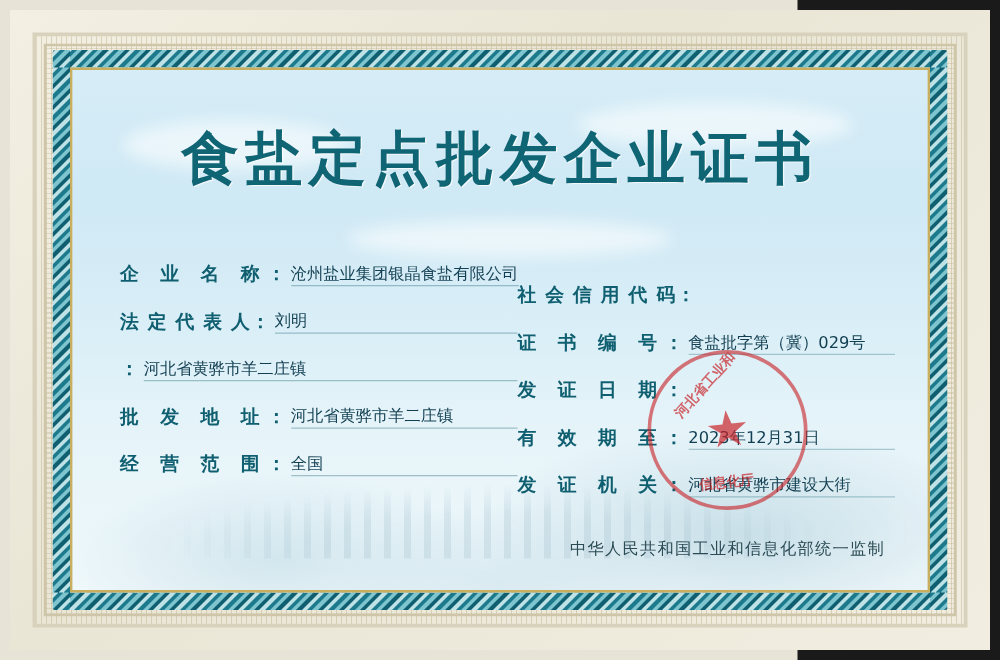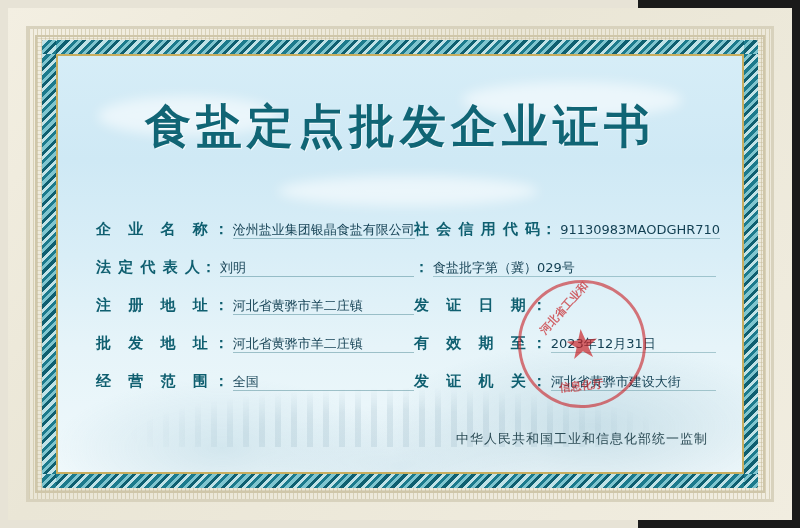--- a/index.html
+++ b/index.html
@@ -137,29 +137,29 @@
   }
 
   
   .fields {
     position: absolute;
     left: 38px; top: 154px;
     width: 620px;
   }
   .row {
     display: flex;
-    align-items: center;
+    align-items: flex-start;
     height: 38px;
   }
   .col {
     display: flex;
     align-items: flex-end;
   }
   .col-left { width: 318px; }
-  .col-right { width: 302px; }
+  .col-right { width: 302px; margin-top: 17px; }
 
   .label {
     font-family: "DejaVu Sans", sans-serif;
     font-size: 15px;
     font-weight: bold;
     color: #0f5f70;
     letter-spacing: 1px;
     white-space: nowrap;
   }
   .label-wide { letter-spacing: 6px; }
@@ -253,39 +253,38 @@
 
       <div class="row">
         <div class="col col-left">
           <span class="label label-wide">企 业 名 称</span>
           <span class="colon">：</span>
           <span class="value">沧州盐业集团银晶食盐有限公司</span>
         </div>
         <div class="col col-right">
           <span class="label">社 会 信 用 代 码</span>
           <span class="colon">：</span>
-          <span class="value">91130983MAODGHR710</span>
         </div>
       </div>
 
       <div class="row">
         <div class="col col-left">
           <span class="label">法 定 代 表 人</span>
           <span class="colon">：</span>
           <span class="value">刘明</span>
         </div>
         <div class="col col-right">
+          <span class="label label-wide">证 书 编 号</span>
           <span class="colon">：</span>
           <span class="value">食盐批字第（冀）029号</span>
         </div>
       </div>
 
       <div class="row">
         <div class="col col-left">
-          <span class="label label-wide">注 册 地 址</span>
           <span class="colon">：</span>
           <span class="value">河北省黄骅市羊二庄镇</span>
         </div>
         <div class="col col-right">
           <span class="label label-wide">发 证 日 期</span>
           <span class="colon">：</span>
         </div>
       </div>
 
       <div class="row">

